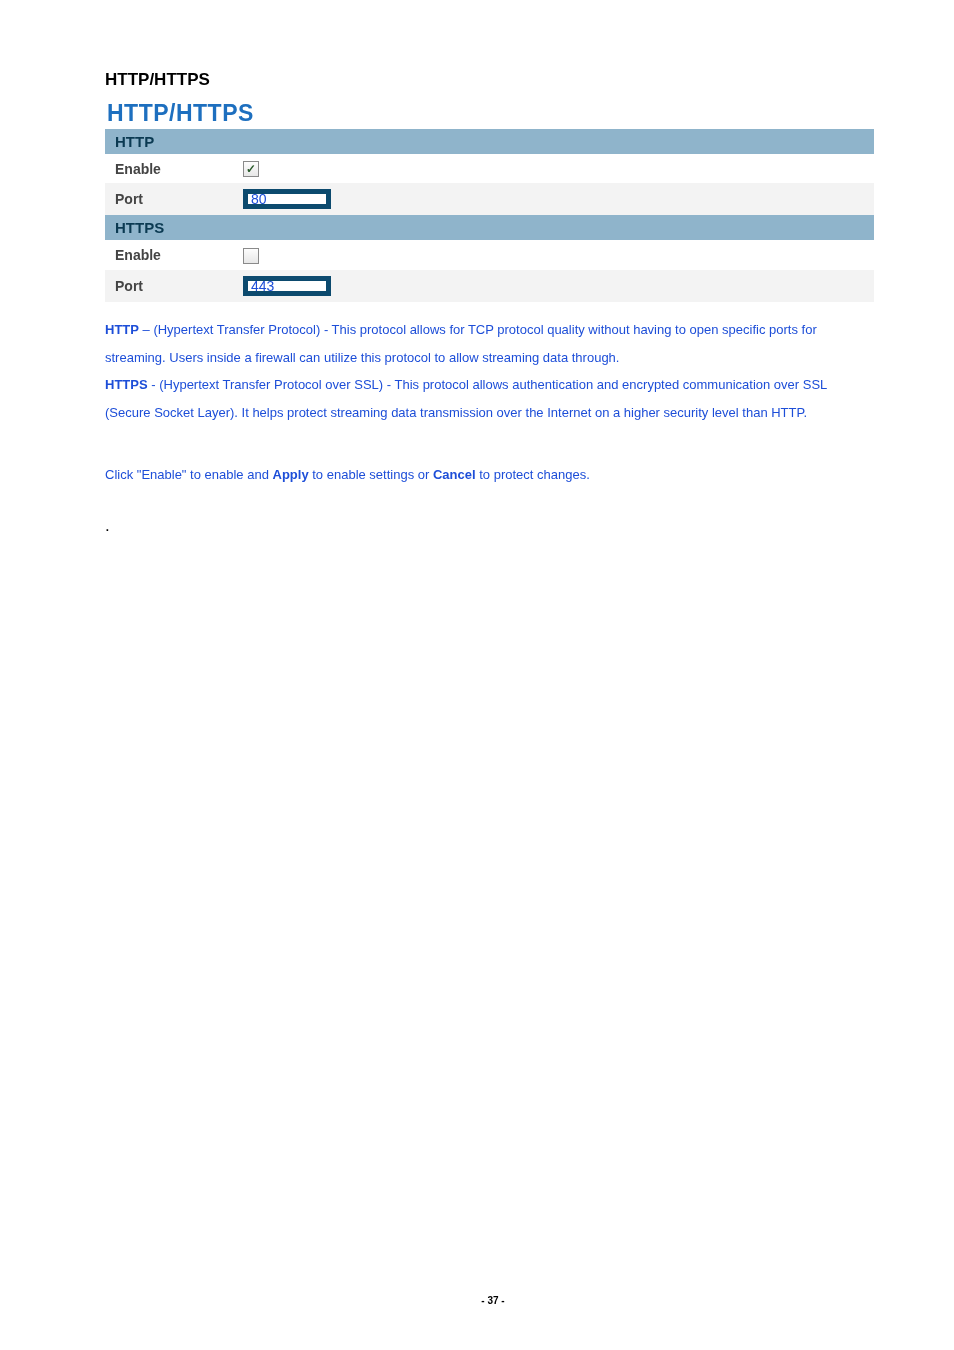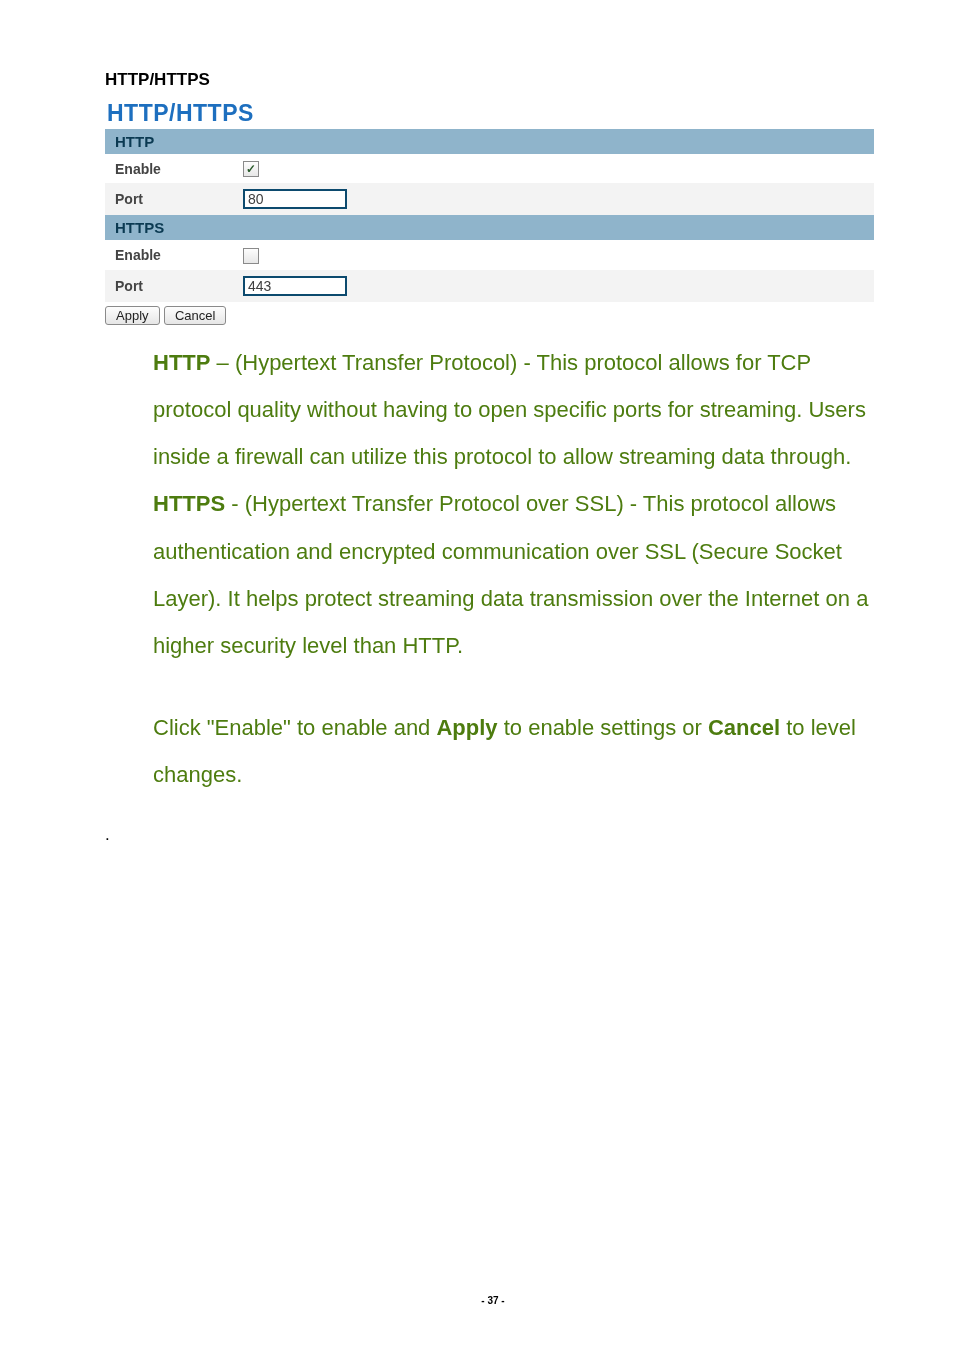--- a/index.html
+++ b/index.html
@@ -67,48 +67,47 @@
     vertical-align: middle;
   }
   .cb.checked::after {
     content: "✓";
     font-size: 12px;
     line-height: 1;
     color: #2a5a2a;
     font-weight: bold;
   }
   .num-input {
-    width: 104px;
+    width: 88px;
     height: 20px;
     font-size: 14px;
     padding: 1px 3px;
     box-sizing: border-box;
-    border: 2px solid #0c4a6e;
+    border: 5px solid #0c4a6e;
     background: #fff;
-    color: #404040;
+    color: #1d4ed8;
   }
   .btn-row {
     padding-top: 4px;
   }
   .btn {
     font-size: 13px;
     font-family: Arial, sans-serif;
     padding: 1px 10px;
     border: 1px solid #8a8a8a;
     border-radius: 3px;
     background: linear-gradient(#fdfdfd, #e6e6e6);
     color: #222;
     cursor: pointer;
   }
   .body-text {
-    font-size: 22px;
+    font-size: 13px;
     line-height: 2.15;
-    color: #4d7c0f;
+    color: #1d4ed8;
     margin-top: 4px;
-    margin-left: 48px;
   }
   .body-text p { margin: 0; }
   .body-text .spacer { height: 34px; }
   .tiny-dot {
     font-size: 17px;
     line-height: 1;
     margin-top: 28px;
   }
   .footer {
     position: absolute;
@@ -158,36 +157,32 @@
       </tr>
       <tr class="alt">
         <td class="label-col">Port</td>
         <td>
           <input class="num-input" type="text" value="443" style="">
         </td>
       </tr>
     </tbody>
       </table>
 
-    <div class="btn-row">
-      <button class="btn">Apply</button>
-      <button class="btn">Cancel</button>
-    </div>
   </div>
 
   <div class="body-text">
     <p>
       <strong>HTTP</strong><span> – (Hypertext Transfer Protocol) - This protocol allows for TCP protocol quality without having to open specific ports for streaming. Users inside a firewall can utilize this protocol to allow streaming data through.</span>
     </p>
     <p>
       <strong>HTTPS</strong><span> - (Hypertext Transfer Protocol over SSL) - This protocol allows authentication and encrypted communication over SSL (Secure Socket Layer). It helps protect streaming data transmission over the Internet on a higher security level than HTTP.</span>
     </p>
     <div class="spacer"></div>
     <p>
-      <span>Click "Enable" to enable and </span><strong>Apply</strong><span> to enable settings or </span><strong>Cancel</strong><span> to level changes.</span>
+      <span>Click "Enable" to enable and </span><strong>Apply</strong><span> to enable settings or </span><strong>Cancel</strong><span> to protect changes.</span>
     </p>
   </div>
 
   <div class="tiny-dot">.</div>
 
   <div class="footer">- 37 -</div>
 
 </div>
 
 </body></html>

